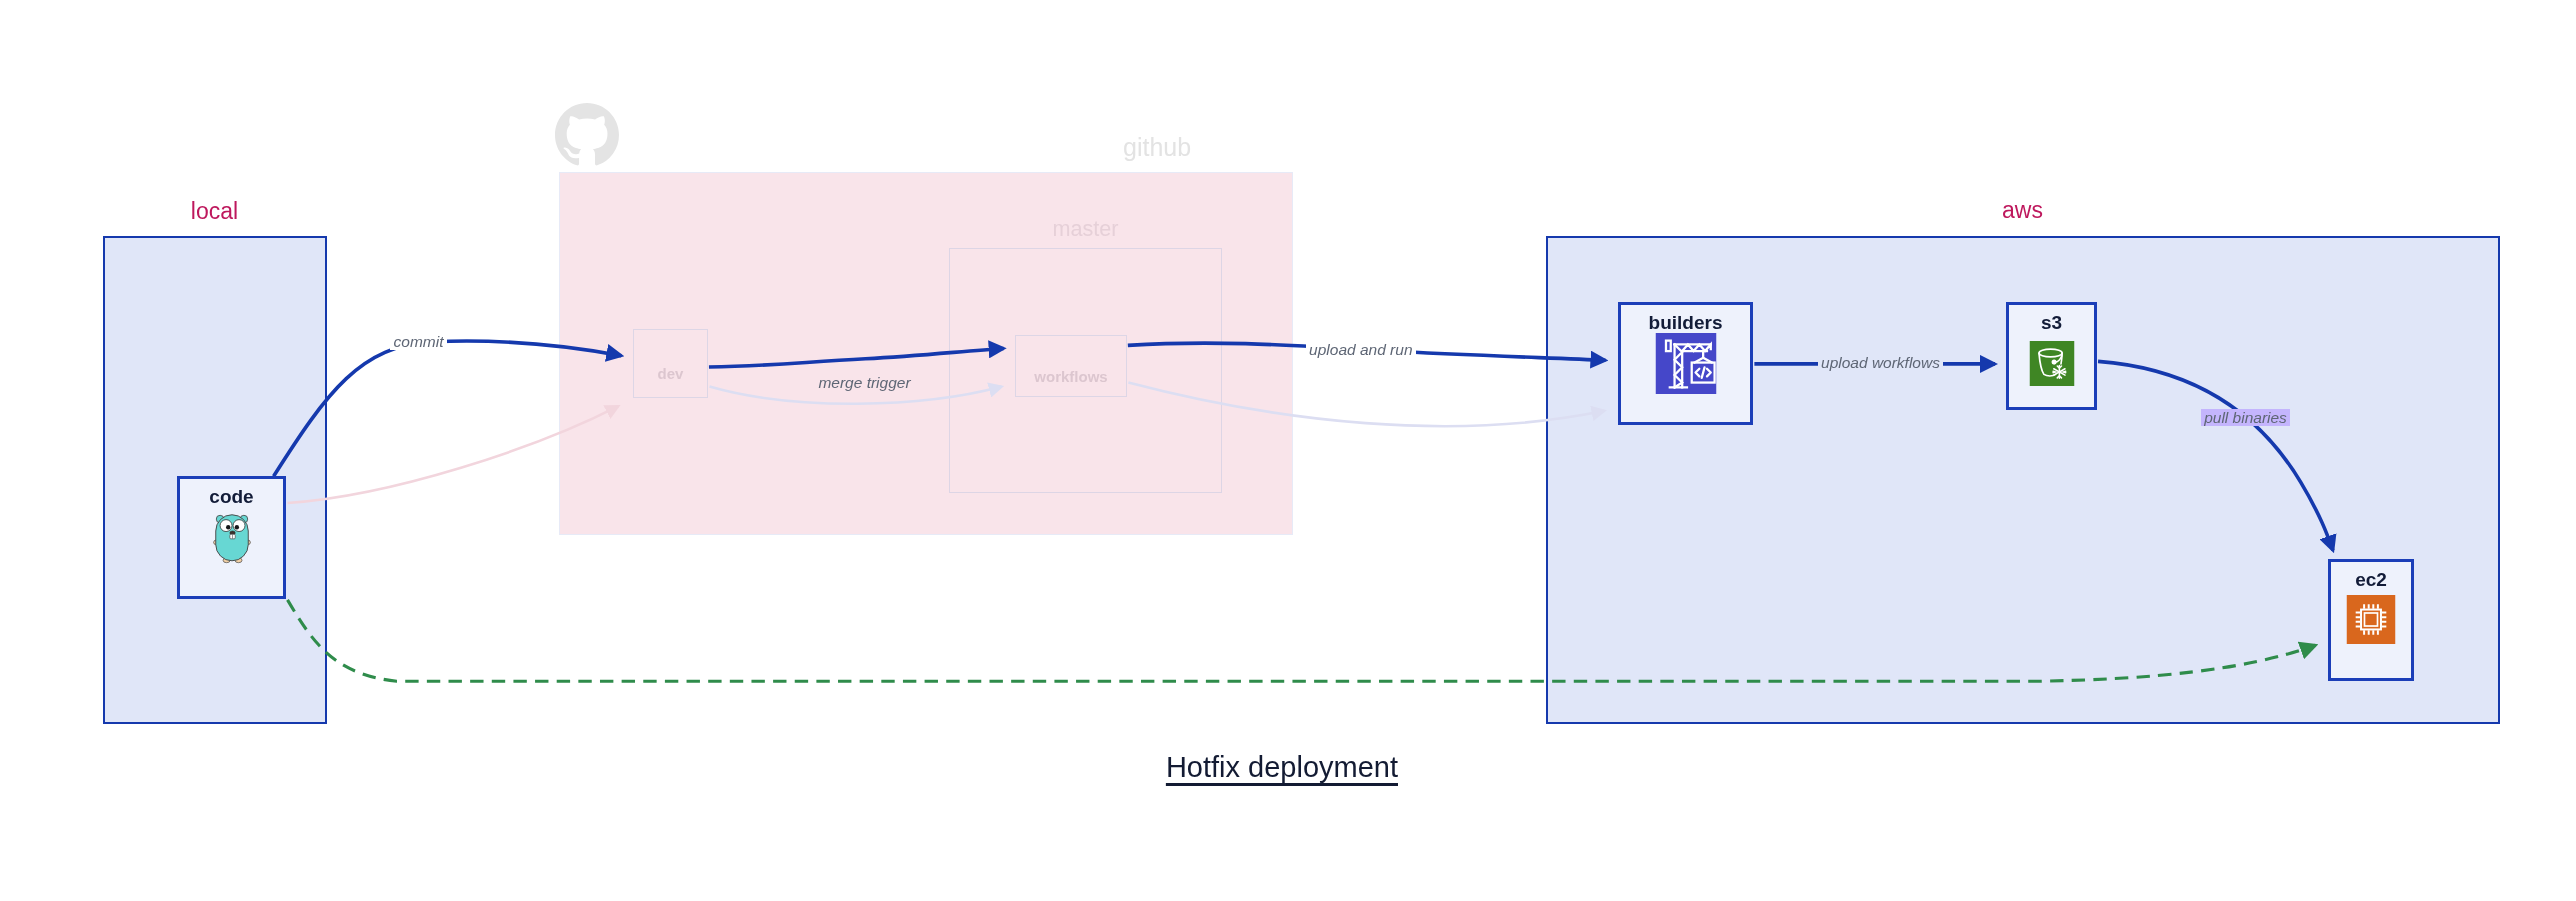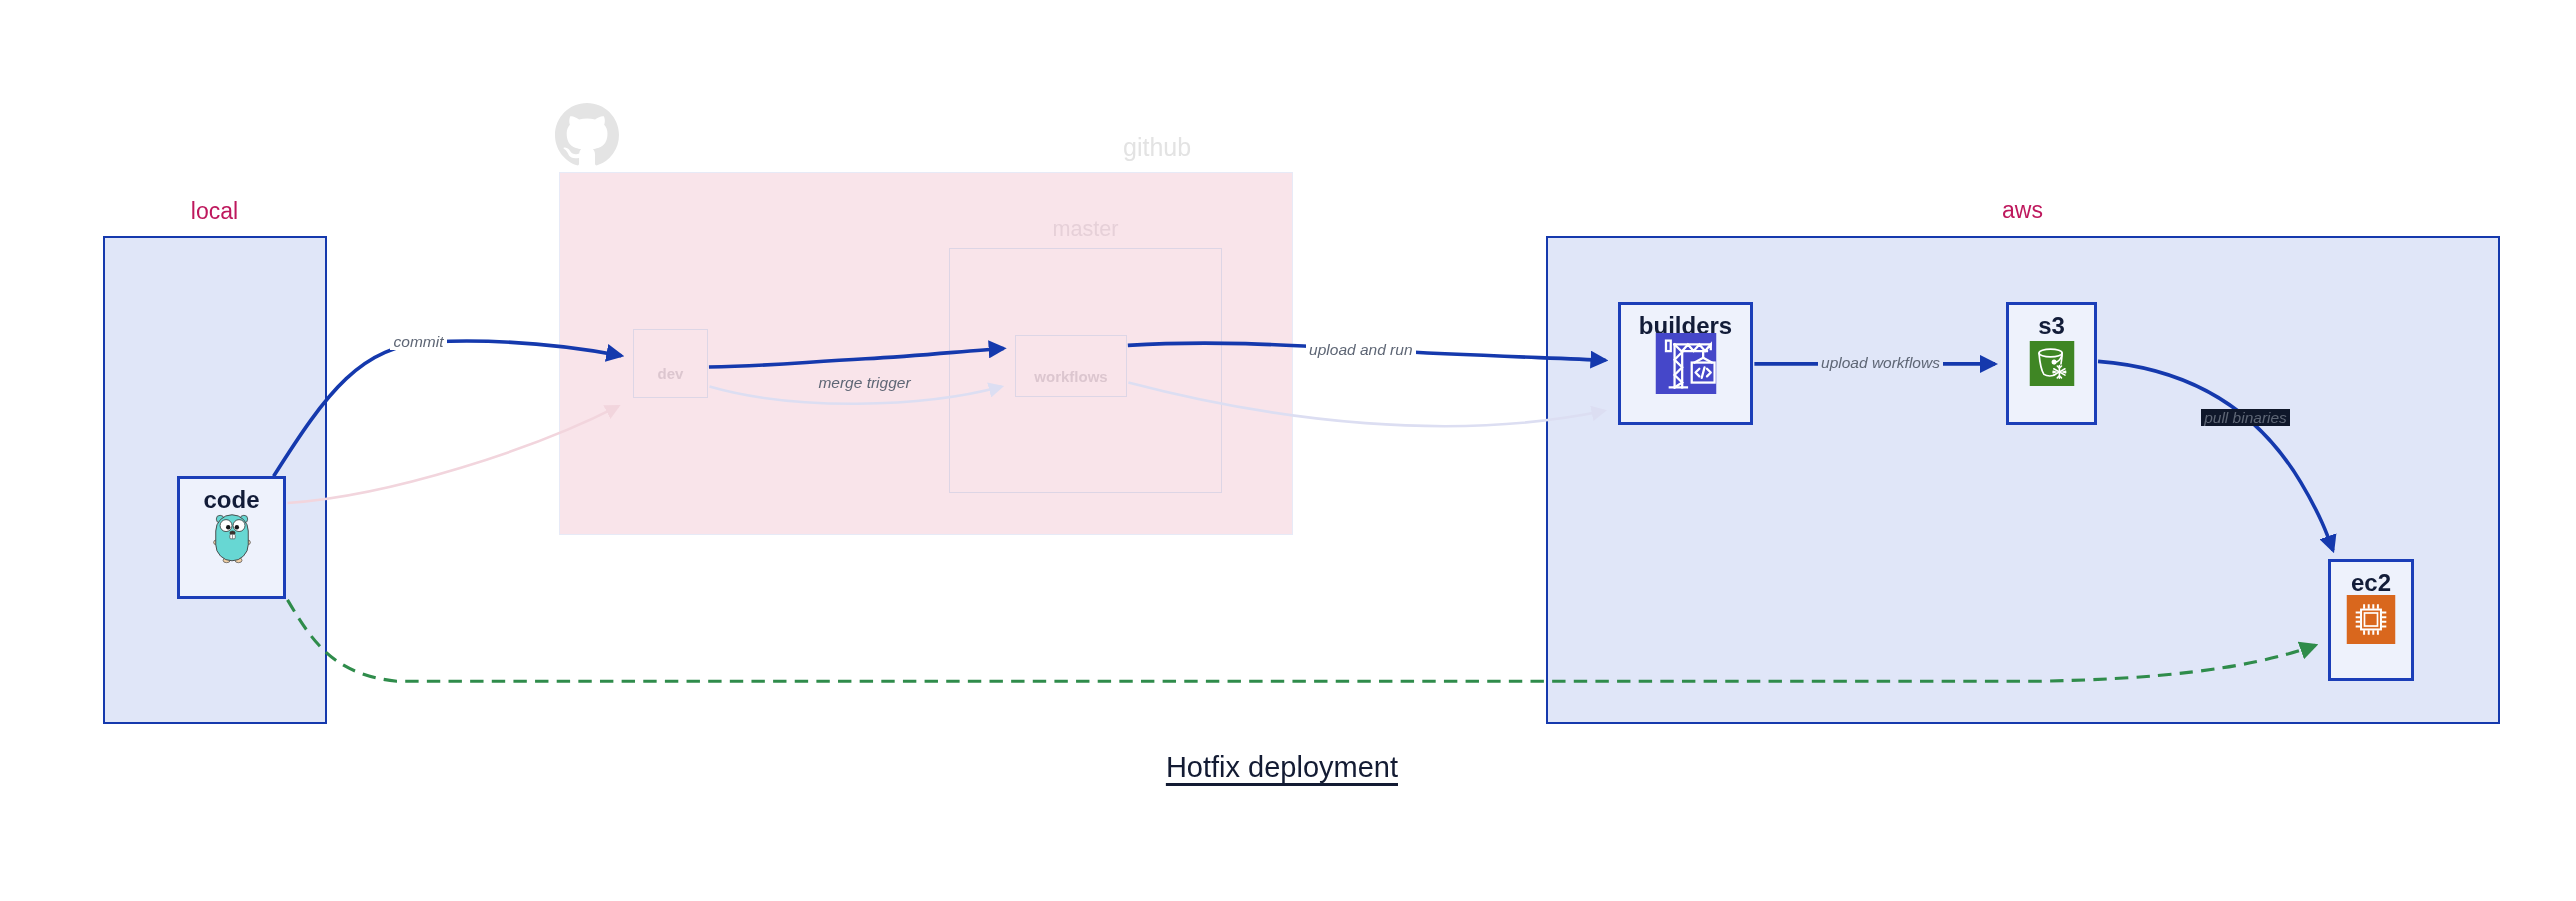--- a/index.html
+++ b/index.html
@@ -17,46 +17,46 @@
   .region-aws{left:1546px;top:236px;width:954px;height:488px;background:#e0e6f8;border:2.1px solid #1539ad;z-index:1;}
   .region-github{left:559px;top:172px;width:734px;height:363px;background:#f9e4ea;border:1px solid #e7eaf7;z-index:1;}
   .region-master{left:949px;top:248px;width:273px;height:245px;background:transparent;border:1.5px solid #ddd5e5;z-index:2;}
   .region-label{position:absolute;font-size:23px;color:#be185d;z-index:5;}
   .label-local{left:137px;top:198px;width:155px;text-align:center;}
   .label-aws{left:1945px;top:197px;width:155px;text-align:center;}
   .label-github{left:1123px;top:133px;width:165px;color:#e3e3e3;font-size:25px;}
   .label-master{left:1008px;top:216px;width:155px;text-align:center;color:#e6d0d8;font-size:21.6px;}
   
   .node{position:absolute;box-sizing:border-box;background:#eef2fc;border:3.1px solid #1b3eb8;z-index:3;}
-  .node-label{margin-top:7.2px;text-align:center;font-weight:bold;font-size:24px;color:#121c38;}
+  .node-label{margin-top:7.2px;text-align:center;font-weight:bold;font-size:19px;color:#121c38;}
   .node-icon{position:absolute;left:50%;transform:translateX(-50%);}
   .node-code{left:177px;top:476px;width:109px;height:123px;}
   .node-builders{left:1618px;top:302px;width:135px;height:123px;}
-  .node-s3{left:2006px;top:302px;width:91px;height:123px;}
+  .node-s3{left:2006px;top:302px;width:91px;height:108px;}
   .node-ec2{left:2328px;top:559px;width:86px;height:122px;}
   .node-faded{position:absolute;box-sizing:border-box;background:transparent;border:1.5px solid #ddd6e6;z-index:3;
               display:flex;align-items:center;justify-content:center;}
   .node-faded .node-label-faded{font-weight:bold;font-size:15px;color:#dcc6cf;text-align:center;margin-top:20px;}
   .node-dev{left:633px;top:329px;width:75px;height:69px;}
   .node-workflows{left:1015px;top:335px;width:112px;height:62px;}
   
   .edges{position:absolute;left:0;top:0;width:2604px;height:902px;z-index:2;}
   .edge-label{position:absolute;font-style:italic;font-size:15.5px;line-height:19.6px;color:#5e6675;
               white-space:nowrap;z-index:4;}
   .edge-label span{padding:0 3.1px;}
   .lab-commit{left:367px;top:332px;width:103px;text-align:center;}
   .lab-commit span{background:#ffffff;}
   .lab-merge{left:787px;top:345px;width:155px;text-align:center;margin-top:28px;}
   .lab-merge span{background:#f9e4ea;}
   .lab-uploadrun{left:1306px;top:340px;width:155px;}
   .lab-uploadrun span{background:#ffffff;}
   .lab-uploadbin{left:1803px;top:353px;width:155px;text-align:center;}
   .lab-uploadbin span{background:#e0e6f8;}
   .lab-pullbin{left:2168px;top:408px;width:155px;text-align:center;}
-  .lab-pullbin span{background:#0f172a;}
+  .lab-pullbin span{background:#c4b5fd;}
   
   .diagram-title{position:absolute;left:1089px;top:751px;width:309px;text-align:right;
                  font-size:29px;font-weight:500;color:#131b33;z-index:5;
                  text-decoration:underline;text-decoration-thickness:3.1px;text-underline-offset:5.7px;}
   
   .octocat{position:absolute;left:554px;top:103px;z-index:2;}
   .iconbox{display:block;}
 </style>
 </head>
 <body>

